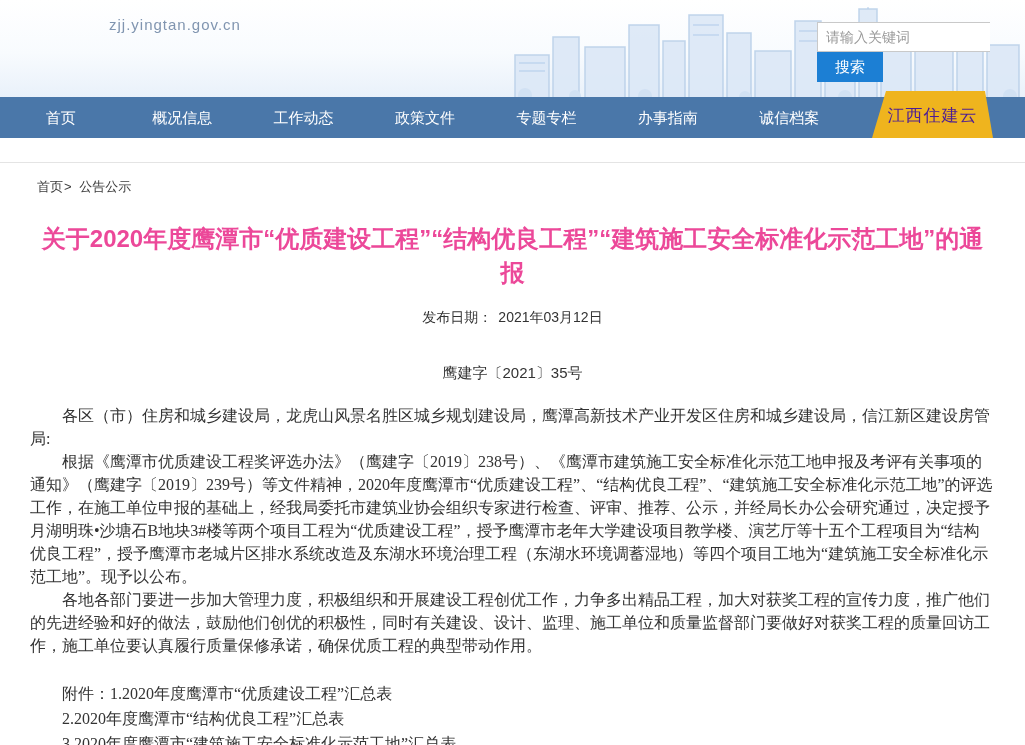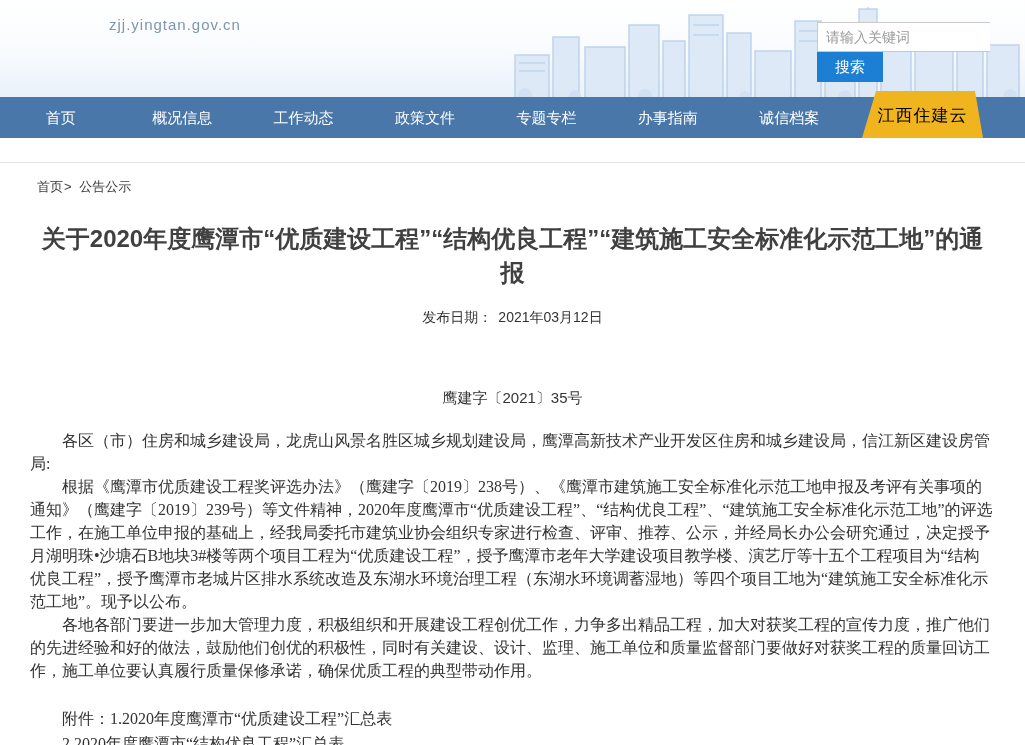--- a/index.html
+++ b/index.html
@@ -33,41 +33,41 @@
   
   .main-nav {
     position:relative; height:41px; background:#4a77a9;
     display:flex; align-items:center; padding-right:175px;
   }
   .nav-item {
     flex:1; text-align:center; color:#fff; font-size:15px;
     text-decoration:none; cursor:pointer; line-height:41px; white-space:nowrap;
   }
   .cloud-badge {
-    position:absolute; right:42px; top:-6px; width:121px; height:47px;
-    background:#efb41e; color:#000000; font-size:17px; letter-spacing:1px;
+    position:absolute; right:32px; top:-6px; width:121px; height:47px;
+    background:#efb41e; color:#4c1d95; font-size:17px; letter-spacing:1px;
     text-align:center; line-height:49px; text-decoration:none; cursor:pointer;
     clip-path:polygon(14px 0, calc(100% - 8px) 0, 100% 100%, 0 100%);
   }
 
   
   .divider { margin-top:24px; height:1px; background:#e4e4e4; }
   .breadcrumb { margin:15px 0 8px 37px; font-size:13px; color:#3b3b3b; }
   .breadcrumb a { color:#3b3b3b; text-decoration:none; cursor:pointer; }
   .breadcrumb .sep { margin:0 4px 0 1px; }
 
   
   .article { padding:0 30px; }
   .article-title {
     margin:26px auto 0; padding:0 2px; text-align:center;
-    font-size:24px; line-height:34px; font-weight:bold; color:#404040;
+    font-size:24px; line-height:34px; font-weight:bold; color:#ec4899;
   }
   .pub-date { margin-top:19px; text-align:center; font-size:14px; color:#333; }
   .pub-date .val { margin-left:6px; }
-  .doc-number { margin-top:62px; text-align:center; font-size:15px; color:#333; }
+  .doc-number { margin-top:37px; text-align:center; font-size:15px; color:#333; }
   .article-body {
     margin-top:21px; font-family:"Liberation Serif","DejaVu Serif",serif;
     font-size:16px; line-height:23px; color:#333;
   }
   .article-body p { text-indent:2em; }
   .attachments { margin-top:24px; padding-left:2em; }
   .attachments p { text-indent:0; line-height:25px; }
 </style>
 </head>
 <body>

